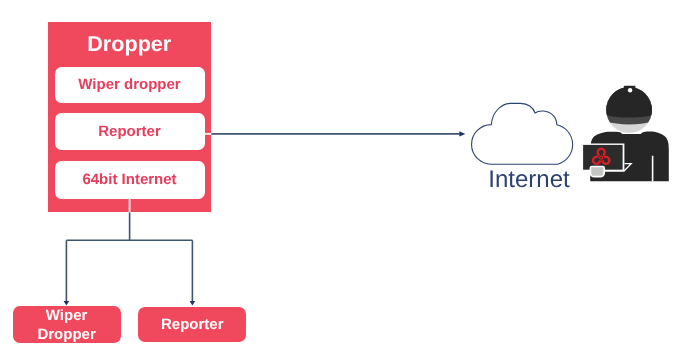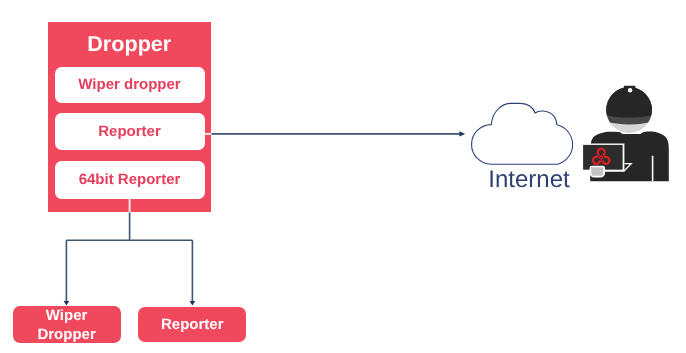--- a/index.html
+++ b/index.html
@@ -21,21 +21,21 @@
   .internet-label{position:absolute;color:#2E4272;font-size:24px;line-height:19.7px;}
 </style>
 </head>
 <body>
 
 <div class="stage">
   <div class="dropper-box"></div>
   <div class="dropper-title">Dropper</div>
   <div class="pill" style="left:54.5px;top:66.5px;width:150px;height:36.6px">Wiper dropper</div>
   <div class="pill" style="left:54.5px;top:113.2px;width:150px;height:36.6px">Reporter</div>
-  <div class="pill" style="left:54.5px;top:161.2px;width:150px;height:37.5px">64bit Reporter</div>
+  <div class="pill" style="left:54.5px;top:161.2px;width:150px;height:37.5px">64bit Internet</div>
 
   <div class="botbox" style="left:12.5px;top:306px;width:108.2px;height:37px">
       <span style="width:70px;display:block">Wiper Dropper</span>
     </div>
   <div class="botbox" style="left:138.3px;top:306.8px;width:107.9px;height:35.4px">
       <span>Reporter</span>
     </div>
 
   <div class="internet-label" style="left:488.3px;top:169.7px">Internet</div>
 

